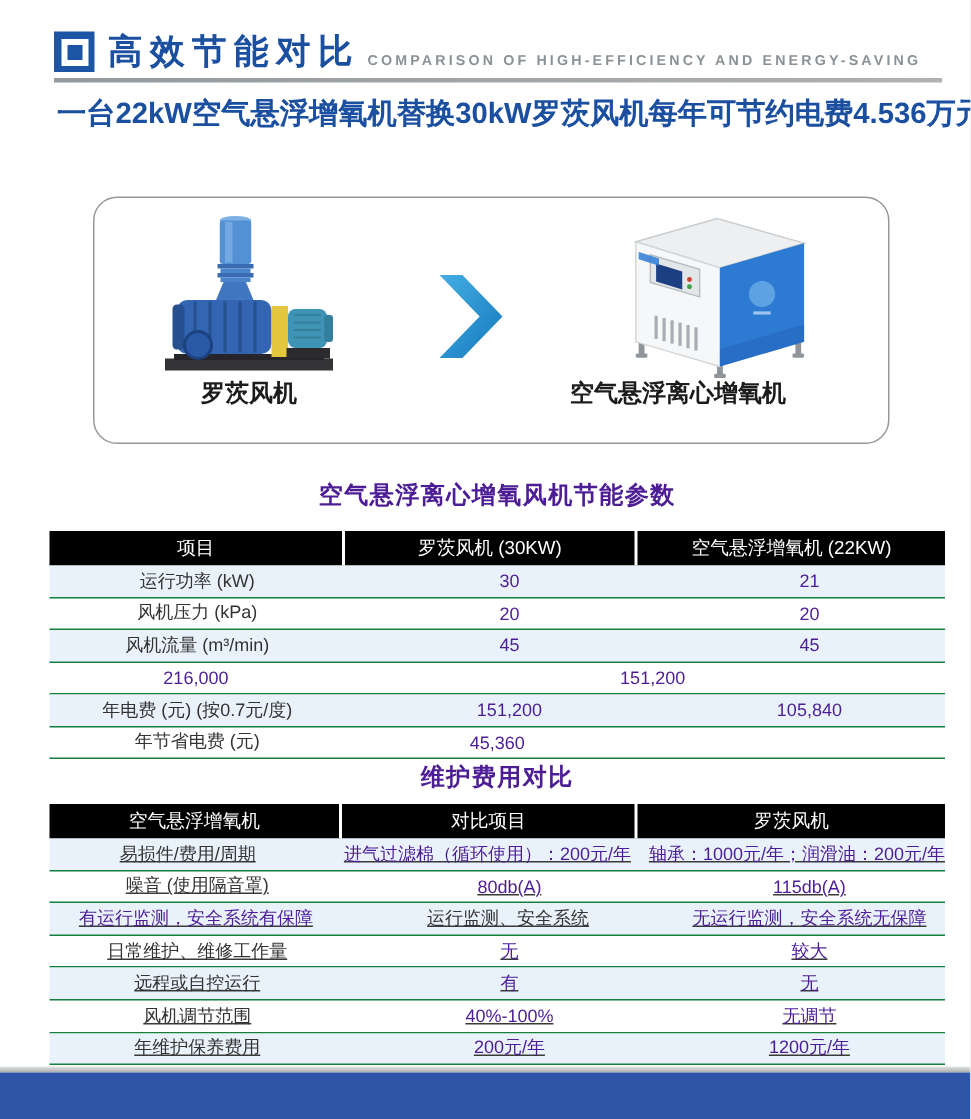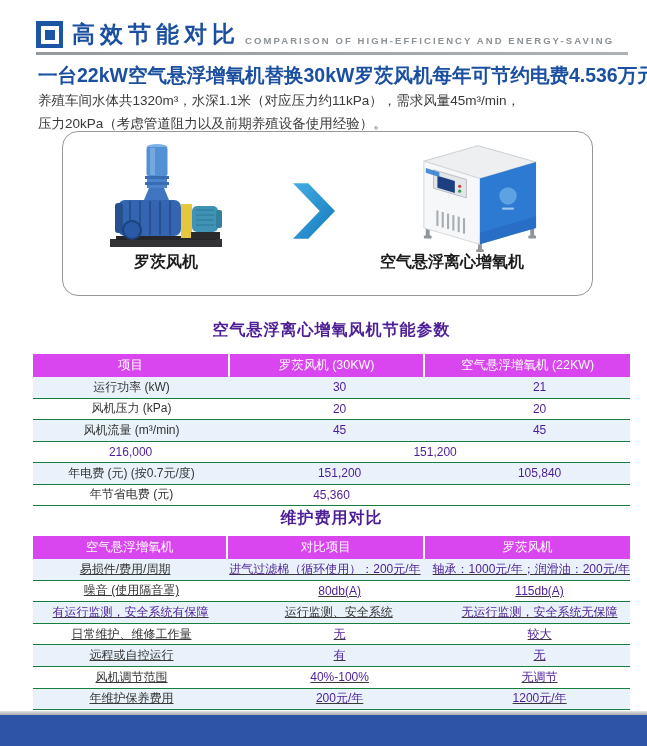--- a/index.html
+++ b/index.html
@@ -25,21 +25,21 @@
   .lbl-left{left:23px;width:160px;}
   .lbl-right{left:269px;width:240px;}
 
   
   .tbl-title{position:absolute;left:33px;width:597px;text-align:center;font-size:16px;font-weight:bold;color:#4c1d95;letter-spacing:1px;}
   .t1-title{top:320px;}
   .t2-title{top:508px;}
   .tbl{position:absolute;left:33px;width:597px;font-size:12px;}
   .t1{top:354px;}
   .t2{top:536px;}
-  .thead{display:flex;background:#d946ef;height:23px;}
+  .thead{display:flex;background:#000000;height:23px;}
   .th{color:#ffffff;font-size:12.5px;display:flex;align-items:center;justify-content:center;box-sizing:border-box;border-right:2px solid #ffffff;}
   .th:last-child{border-right:none;}
   .c1{width:33%;}
   .c2{width:32.7%;}
   .c3{width:34.3%;flex:1;}
   .tbody > div{position:relative;display:flex;height:20.5px;border-bottom:1px solid #15803d;gap:12px;}
   .t2 .tbody > div{height:20.6px;text-decoration:underline;}
   .tbody > div:nth-of-type(odd){background:#e9f2fb;}
   .td{display:flex;align-items:center;justify-content:center;box-sizing:border-box;color:#4c1d95;white-space:nowrap;}
   .td.lbl{color:#333333;}
@@ -58,24 +58,20 @@
   <div class="hdr">
     <div class="hdr-icon">
       <div class="hdr-icon-inner"></div>
     </div>
     <div class="hdr-title">高效节能对比</div>
     <div class="hdr-sub">COMPARISON OF HIGH-EFFICIENCY AND ENERGY-SAVING</div>
   </div>
   <div class="hdr-rule"></div>
 
   <div class="headline">一台22kW空气悬浮增氧机替换30kW罗茨风机每年可节约电费4.536万元</div>
-  <div class="intro">
-    <div>养殖车间水体共1320m³，水深1.1米（对应压力约11kPa），需求风量45m³/min，</div>
-    <div>压力20kPa（考虑管道阻力以及前期养殖设备使用经验）。</div>
-  </div>
 
   <div class="card">
 
     <svg style="left:43px;top:8px;" width="120" height="112" viewBox="0 0 120 112">
       <rect x="4" y="99" width="112" height="8" fill="#333335"></rect>
       <rect x="10" y="96" width="100" height="4" fill="#26262a"></rect>
 
       <ellipse cx="51" cy="7" rx="10.5" ry="3" fill="#7db1e6"></ellipse>
       <rect x="40.5" y="7" width="21" height="29" rx="2" fill="#5490d4"></rect>
       <rect x="44" y="8" width="5" height="27" fill="#7aade2" opacity="0.85"></rect>

